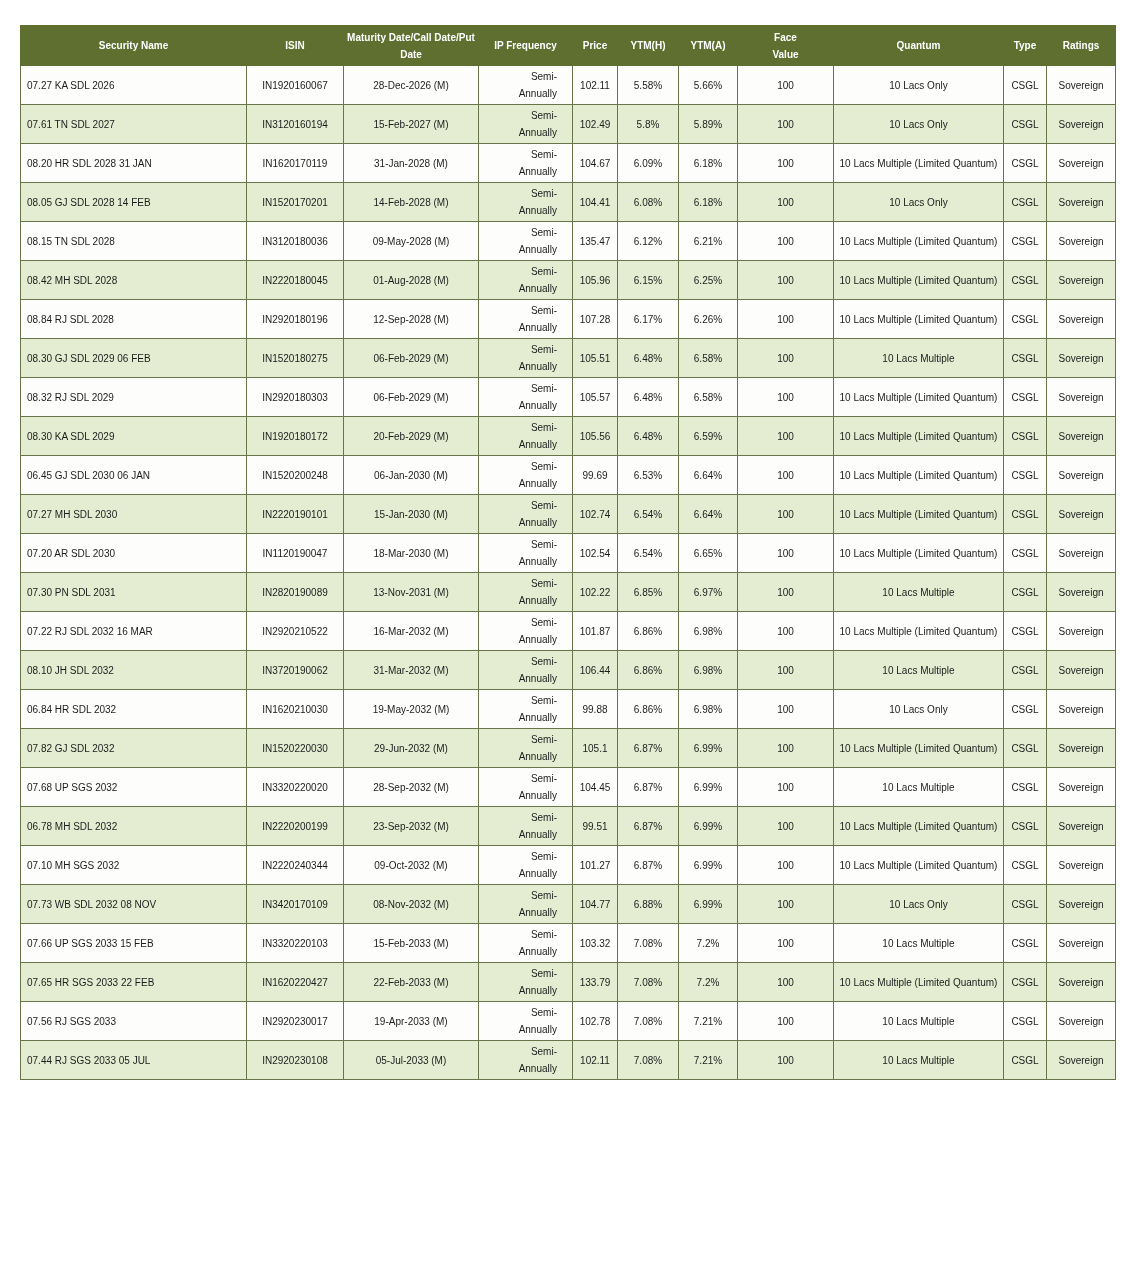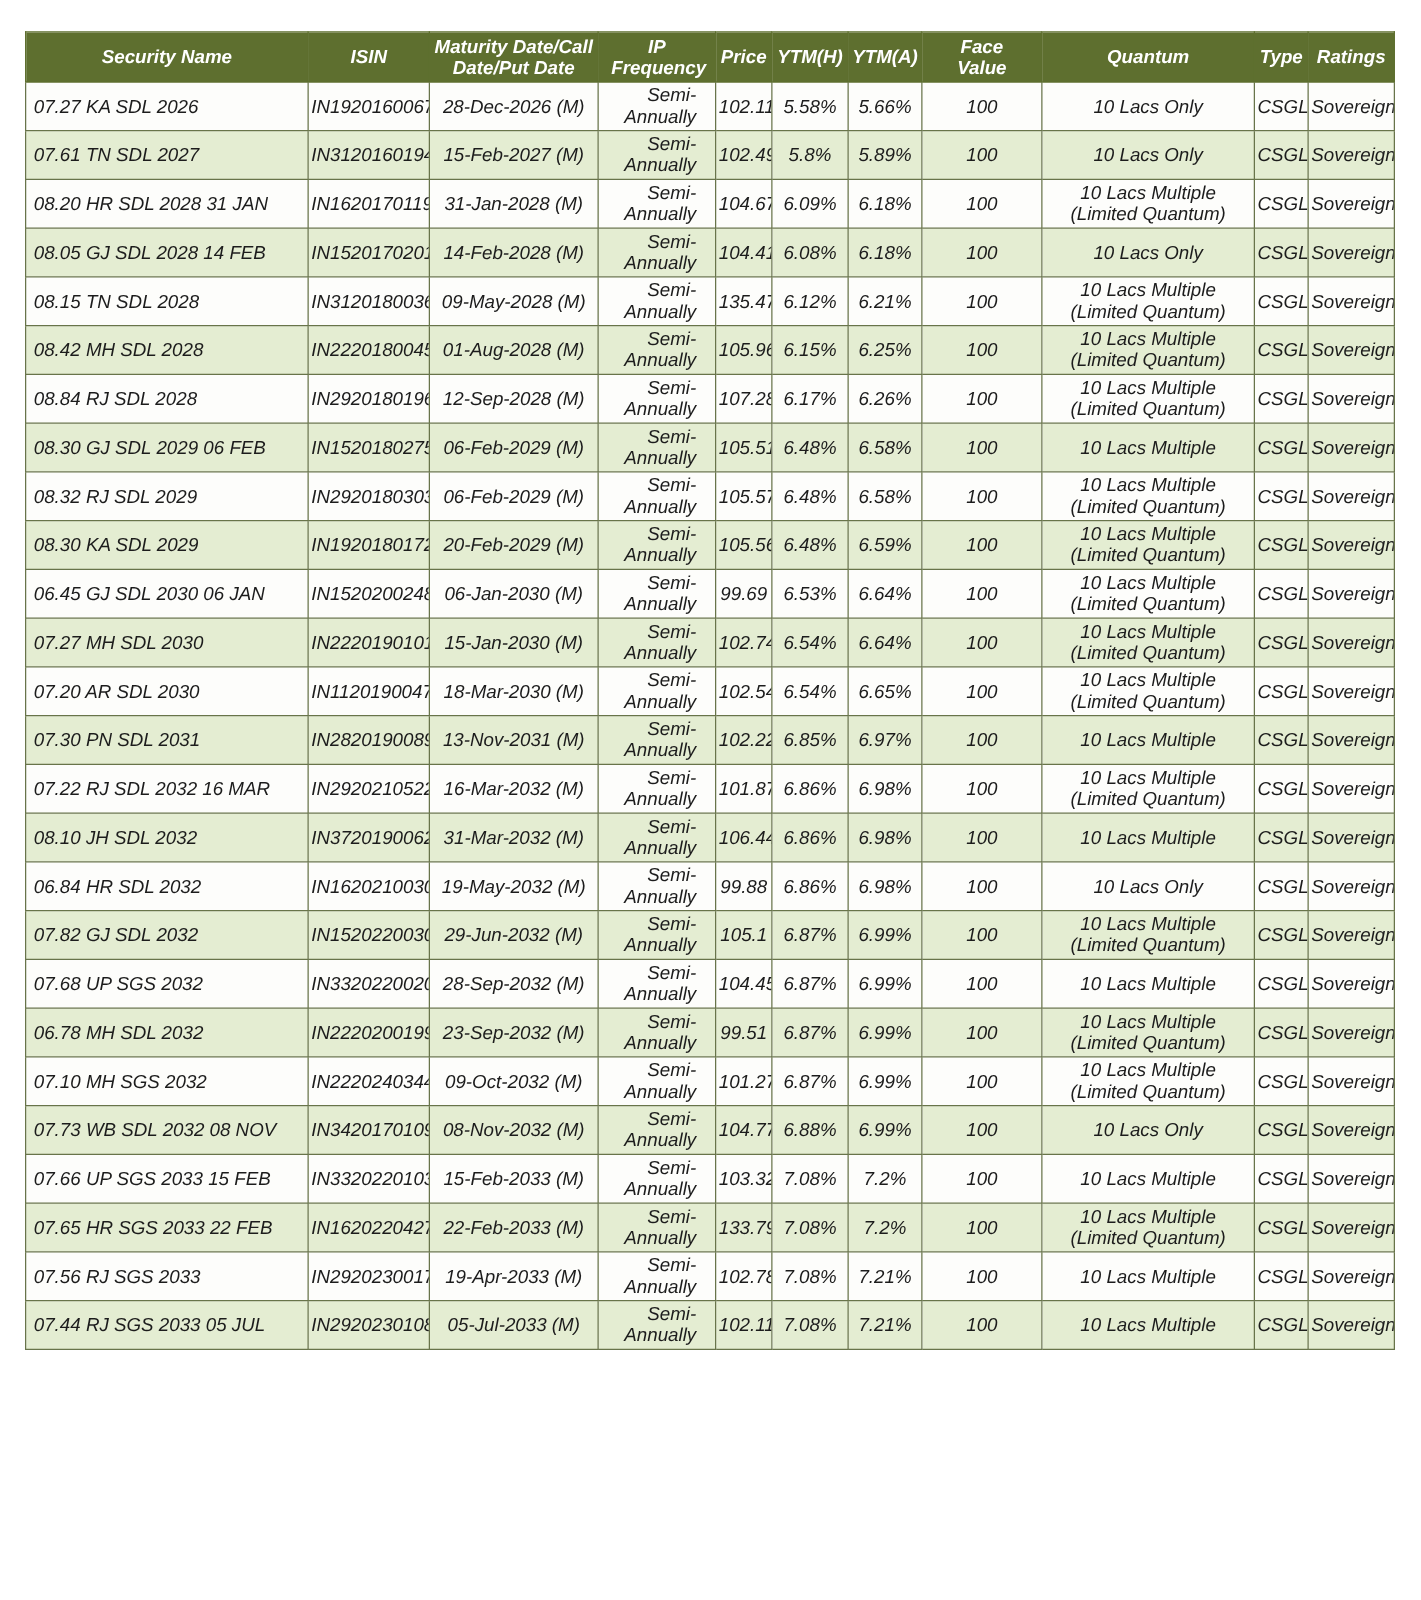--- a/index.html
+++ b/index.html
@@ -15,21 +15,21 @@
   body{
     width:1137px;height:1280px;
     font-family:"Liberation Sans","DejaVu Sans",sans-serif;
     color:var(--text);
   }
   .table-wrap{
     position:absolute;left:20px;top:25px;width:1097px;
   }
   table{
     border-collapse:collapse;table-layout:fixed;width:1095px;
-    font-size:15px;line-height:17px;font-style:italic;
+    font-size:10px;line-height:17px;
   }
   col.col-security_name{width:226px;}
   col.col-isin{width:97px;}
   col.col-maturity{width:135px;}
   col.col-ip_frequency{width:94px;}
   col.col-price{width:45px;}
   col.col-ytm_h{width:61px;}
   col.col-ytm_a{width:59px;}
   col.col-face_value{width:96px;}
   col.col-quantum{width:170px;}

